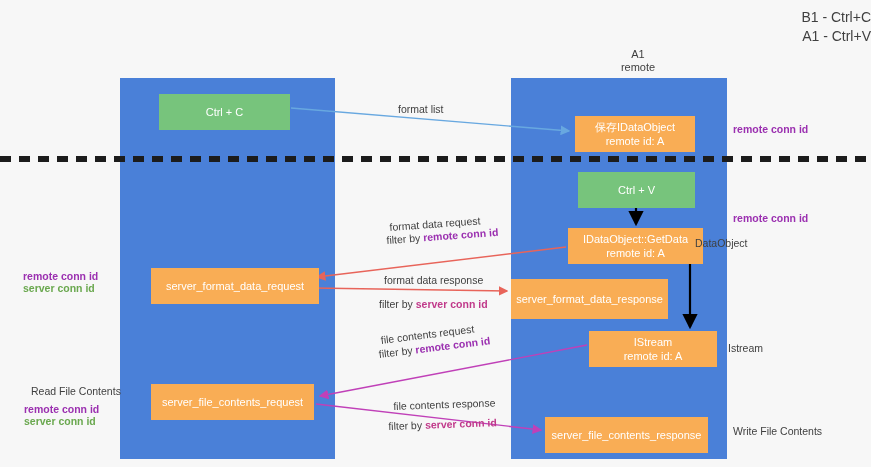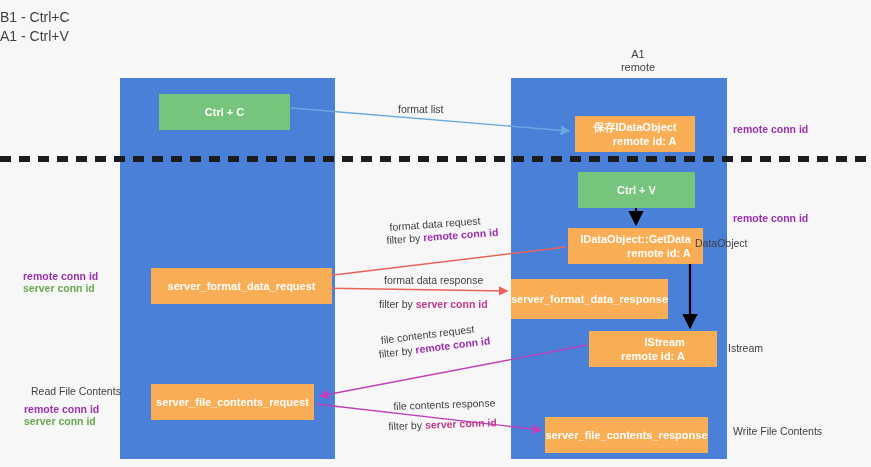--- a/index.html
+++ b/index.html
@@ -20,21 +20,21 @@
     inset: 0;
     width: 871px;
     height: 467px;
   }
   .abs { position: absolute; }
 
   
   #title {
     left: 0; top: 8px;
     width: 871px;
-    text-align: left;
+    text-align: right;
     font-size: 14px;
     line-height: 19px;
     color: #3f3f3f;
     white-space: pre;
   }
 
   
   .col-head {
     text-align: center;
     font-size: 11px;
@@ -66,33 +66,32 @@
   
   .node {
     box-sizing: border-box;
     display: flex;
     flex-direction: column;
     align-items: center;
     justify-content: center;
     color: #ffffff;
     font-size: 11px;
     line-height: 14px;
-    text-align: right;
+    text-align: center;
     white-space: pre;
     padding: 18px 6px;
-    font-weight: bold;
   }
   .node.green  { background: #77c47c; }
   .node.orange { background: #f9ad55; }
 
   #n-ctrlc     { left: 159px; top: 94px;  width: 131px; height: 28px; }
   #n-idata     { left: 575px; top: 116px; width: 120px; height: 32px; }
   #n-ctrlv     { left: 578px; top: 172px; width: 117px; height: 26px; }
   #n-getdata   { left: 568px; top: 228px; width: 135px; height: 32px; }
-  #n-sfdreq    { left: 151px; top: 268px; width: 181px; height: 26px; }
+  #n-sfdreq    { left: 151px; top: 268px; width: 168px; height: 26px; }
   #n-sfdresp   { left: 511px; top: 279px; width: 157px; height: 40px; }
   #n-istream   { left: 589px; top: 331px; width: 128px; height: 31px; }
   #n-sfcreq    { left: 151px; top: 384px; width: 163px; height: 26px; }
   #n-sfcresp   { left: 545px; top: 417px; width: 163px; height: 26px; }
 
   
   .side {
     font-size: 10.5px;
     line-height: 14px;
     white-space: pre;

